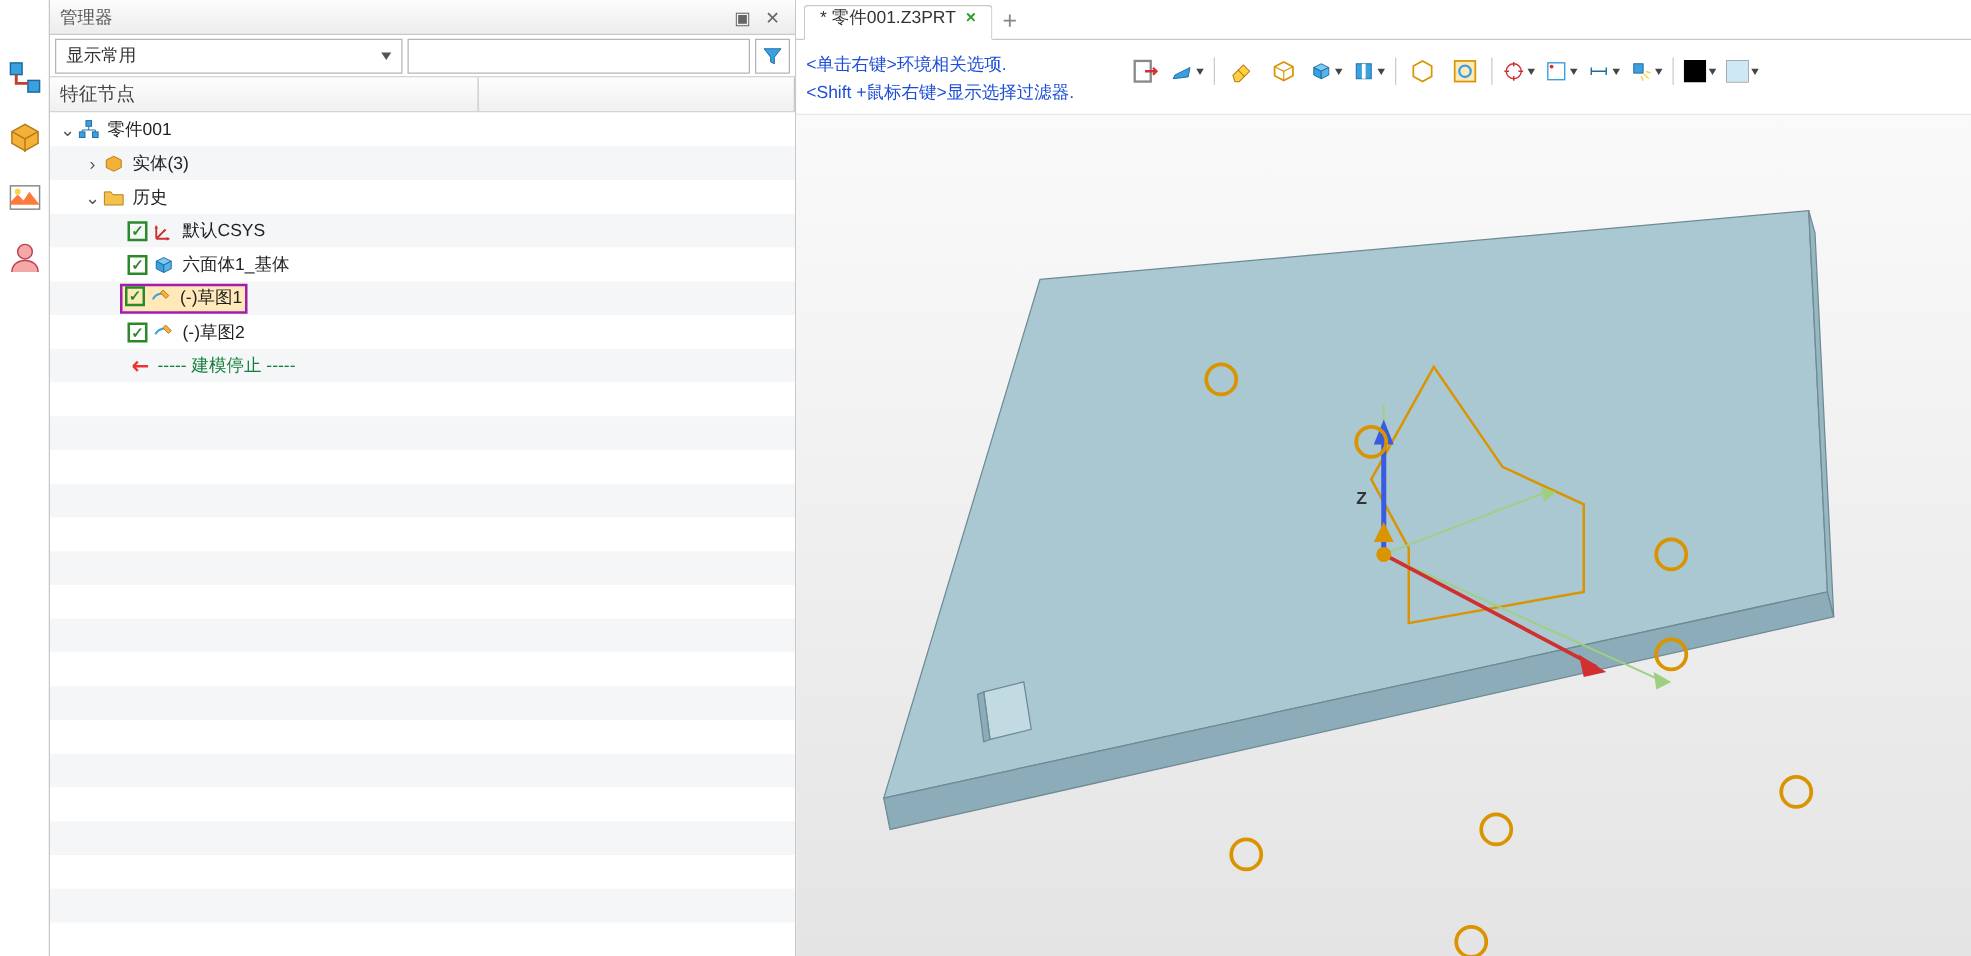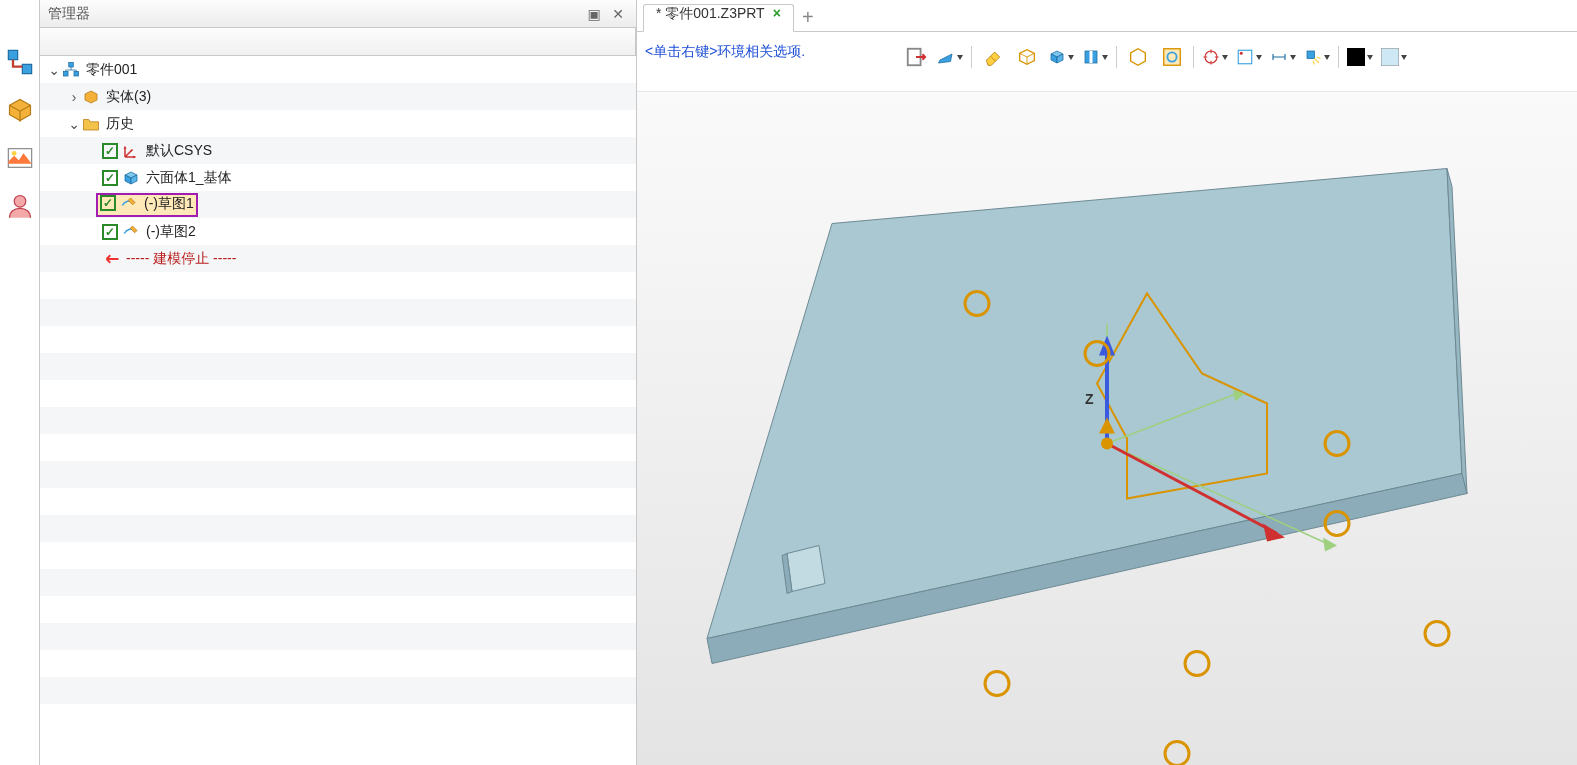--- a/index.html
+++ b/index.html
@@ -23,21 +23,21 @@
 .tree{flex:1;overflow:auto;background:#fff}
 .row{height:27px;display:flex;align-items:center;font-size:15px;color:#222}
 .row:nth-child(odd){background:#fff}
 .row:nth-child(even){background:#f4f6f8}
 .indent{display:inline-block}
 .tw{width:16px;height:16px;display:inline-flex;align-items:center;justify-content:center;cursor:pointer;color:#555}
 .chk{width:16px;height:16px;border:2px solid #2a8a2a;margin-right:4px;display:inline-flex;align-items:center;justify-content:center}
 .chk::after{content:"✓";color:#2a8a2a;font-size:12px;font-weight:bold;line-height:1}
 .nico{width:18px;height:18px;margin-right:6px;display:inline-flex;align-items:center;justify-content:center}
 .hl{border:2px solid #a21caf;background:#ffe9b8;padding:0 2px;margin-left:-2px;height:24px;display:inline-flex;}
-.stoptxt{color:#b91c1c;font-size:14px}
+.stoptxt{color:#15803d;font-size:14px}
 .rightcol{flex:1;display:flex;flex-direction:column;background:#fff}
 .tabbar{height:32px;display:flex;align-items:flex-end;background:#fff;border-bottom:1px solid #c8c8c8;padding-left:6px}
 .tab{height:28px;display:flex;align-items:flex-start;padding:0 12px;border:1px solid #c8c8c8;border-bottom:1px solid #fff;border-radius:3px 3px 0 0;background:#fff;font-size:14px;color:#333;margin-bottom:-1px}
 .tab .x{margin-left:8px;color:#2a9d2a;font-weight:bold;cursor:pointer}
 .addtab{width:28px;height:28px;display:flex;align-items:center;justify-content:center;color:#888;font-size:20px;cursor:pointer}
 .toolbar{height:60px;display:flex;align-items:flex-start;padding:4px 8px;border-bottom:1px solid #e8e8e8}
 .hints{flex:0 0 258px;font-size:15px;color:#1d4ed8;line-height:22px;padding-top:4px}
 .tools{flex:1;display:flex;align-items:center;gap:8px;padding-top:8px}
 .tool{width:26px;height:26px;display:flex;align-items:center;justify-content:center;cursor:pointer}
 .dda{border-left:3px solid transparent;border-right:3px solid transparent;border-top:5px solid #444;margin-left:2px}
@@ -80,22 +80,35 @@
   </div>
 
   <div class="mgr">
     <div class="mgr-title">
       <span>管理器</span>
       <span class="spacer"></span>
       <span class="tbtn">▣</span>
       <span class="tbtn">✕</span>
     </div>
 
+    <div class="filterrow">
+      <div class="combo">
+        <span>显示常用</span>
+        <span class="dd"></span>
+      </div>
+      <div class="searchbox"></div>
+      <div class="funnel">
+        <svg width="18" height="18" viewBox="0 0 24 24">
+            <path d="M3 4h18l-7 9v7l-4-2v-5z" fill="#3aa0e0" stroke="#1a6aa0"></path>
+          </svg>
+      </div>
+    </div>
 
     <div class="hdr">
+      <div class="hdr-cell">特征节点</div>
       <div class="hdr-cell" style="flex:1"></div>
     </div>
 
     <div class="tree">
 
       <div class="row">
         <span class="indent" style="width:6px"></span>
         <span class="tw">⌄</span>
         <span class="nico">
           <svg width="18" height="18" viewBox="0 0 24 24">
@@ -217,20 +230,21 @@
     <div class="tab">
       <span>* 零件001.Z3PRT</span>
       <span class="x">×</span>
     </div>
     <div class="addtab">+</div>
   </div>
 
   <div class="toolbar">
     <div class="hints">
       <div>&lt;单击右键&gt;环境相关选项.</div>
+      <div>&lt;Shift +鼠标右键&gt;显示选择过滤器.</div>
     </div>
     <div class="tools">
       <div class="tool">
           <svg width="22" height="22" viewBox="0 0 24 24">
             <rect x="3" y="3" width="14" height="18" fill="none" stroke="#888" stroke-width="2"></rect>
             <path d="M12 12h10m-3-3l3 3-3 3" stroke="#d03030" stroke-width="2" fill="none"></path>
           </svg>
         </div>
       <div class="tool">
           <svg width="22" height="22" viewBox="0 0 24 24">

